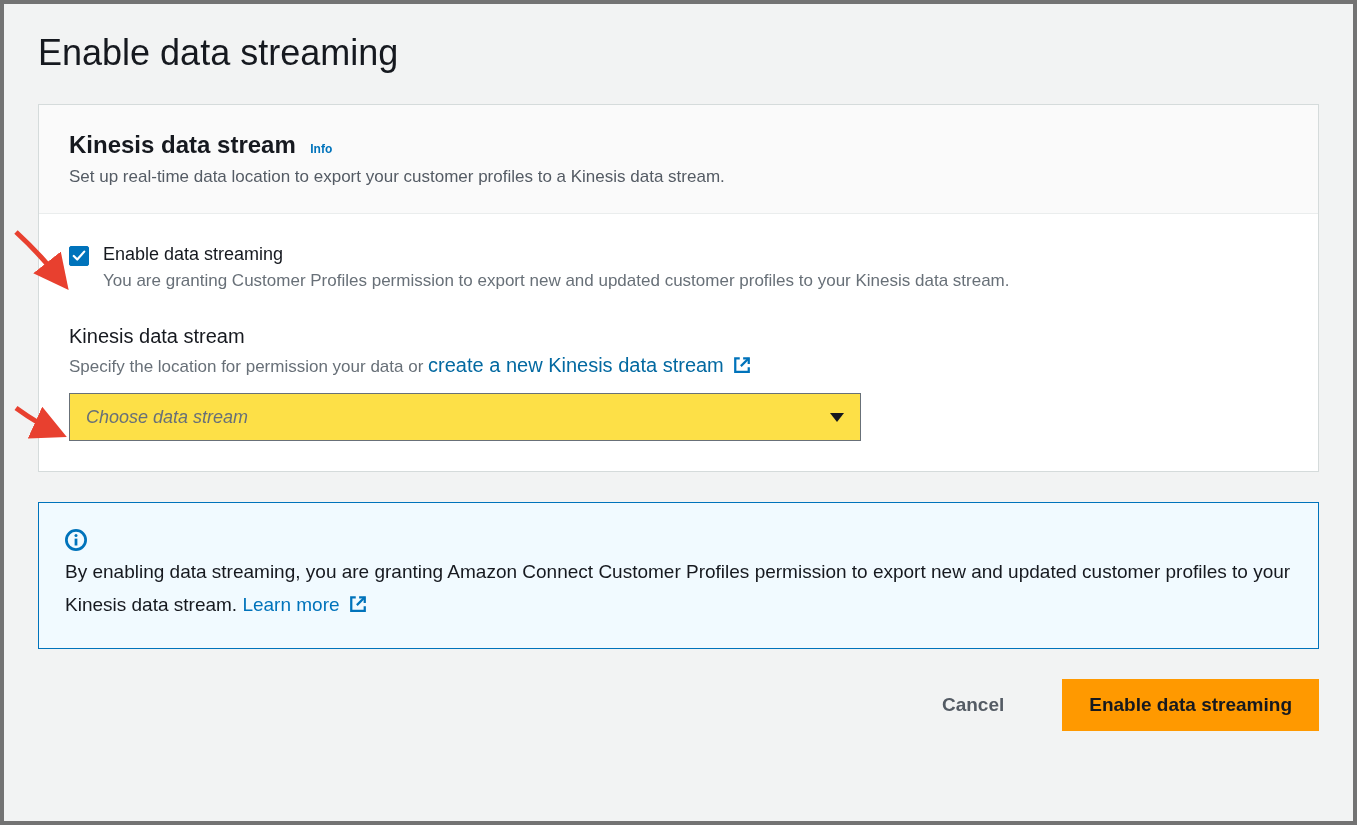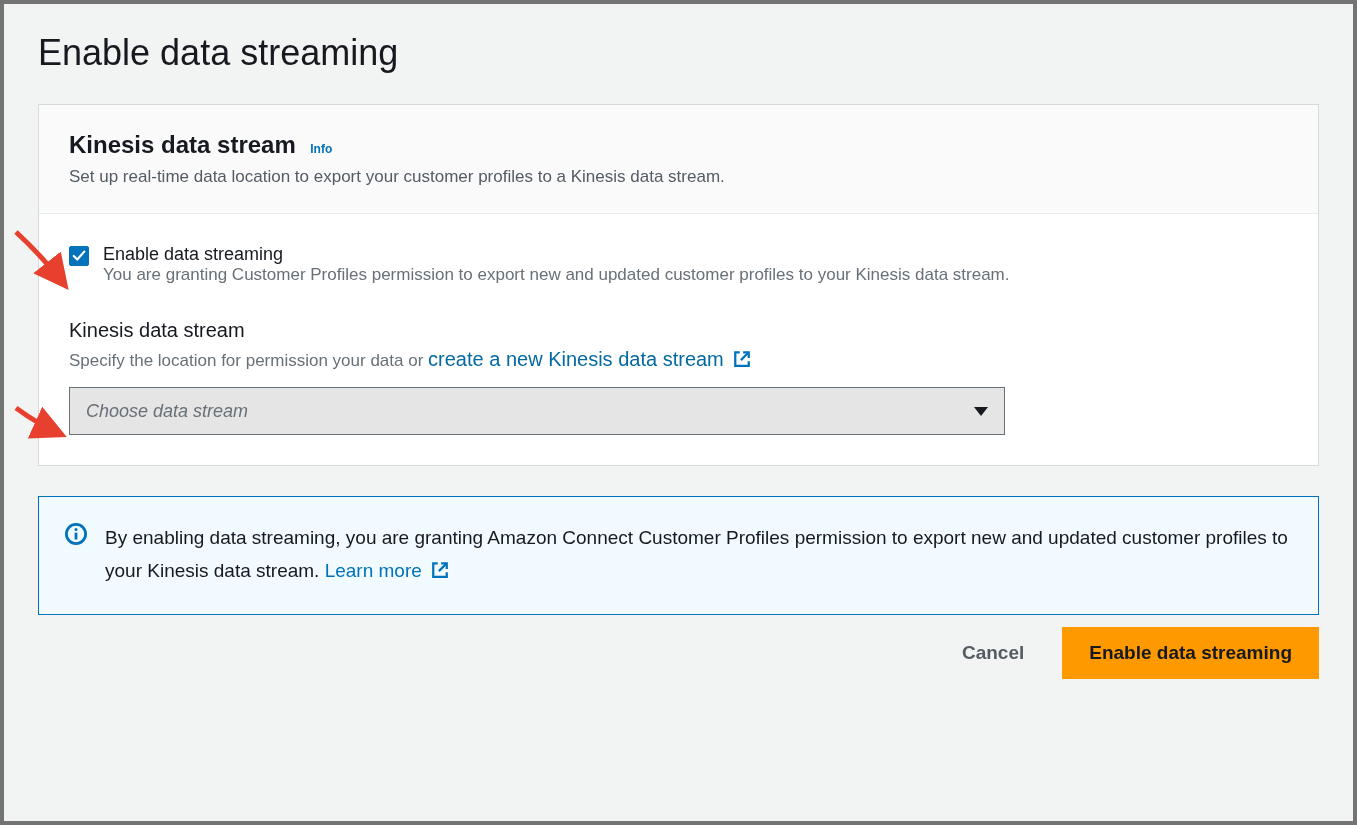--- a/index.html
+++ b/index.html
@@ -76,20 +76,21 @@
   }
   .checkbox svg { width: 14px; height: 14px; }
   .checkbox-label {
     font-size: 18px;
     color: #16191f;
     font-weight: 400;
   }
   .checkbox-hint {
     font-size: 17px;
     color: #687078;
+    margin-top: 6px;
   }
   .field-group {
     margin-top: 34px;
   }
   .field-label {
     font-size: 20px;
     color: #16191f;
     font-weight: 400;
   }
   .field-hint {
@@ -104,24 +105,24 @@
     cursor: pointer;
     font-weight: 400;
   }
   .ext-icon {
     display: inline-block;
     vertical-align: -2px;
     margin-left: 4px;
   }
   .select {
     margin-top: 14px;
-    width: 936px;
+    width: 792px;
     max-width: 100%;
     border: 1px solid #687078;
-    background: #e5e5e5;
+    background: #fde047;
     height: 48px;
     display: flex;
     align-items: center;
     justify-content: space-between;
     padding: 16px 16px;
     cursor: pointer;
   }
   .select-placeholder {
     font-size: 18px;
     font-style: italic;
@@ -131,42 +132,42 @@
     width: 0; height: 0;
     border-left: 7px solid transparent;
     border-right: 7px solid transparent;
     border-top: 9px solid #16191f;
   }
   .alert {
     border: 1px solid #0073bb;
     background: #f1faff;
     padding: 24px 26px;
     display: flex;
-    gap: 18px;
-    margin-bottom: 12px;
+    margin-bottom: 30px;
+    flex-direction: column;
   }
   .alert-icon {
     flex-shrink: 0;
     margin-top: 2px;
   }
   .alert-text {
     font-size: 19px;
     color: #16191f;
     line-height: 1.75;
   }
   .learn-link {
     color: #0073bb;
     text-decoration: none;
     cursor: pointer;
   }
   .footer-actions {
     display: flex;
     justify-content: flex-end;
     align-items: center;
-    gap: 16px;
+    gap: 36px;
   }
   .btn-cancel {
     background: transparent;
     border: none;
     color: #545b64;
     font-size: 19px;
     font-weight: 700;
     padding: 12px 22px;
     cursor: pointer;
   }

